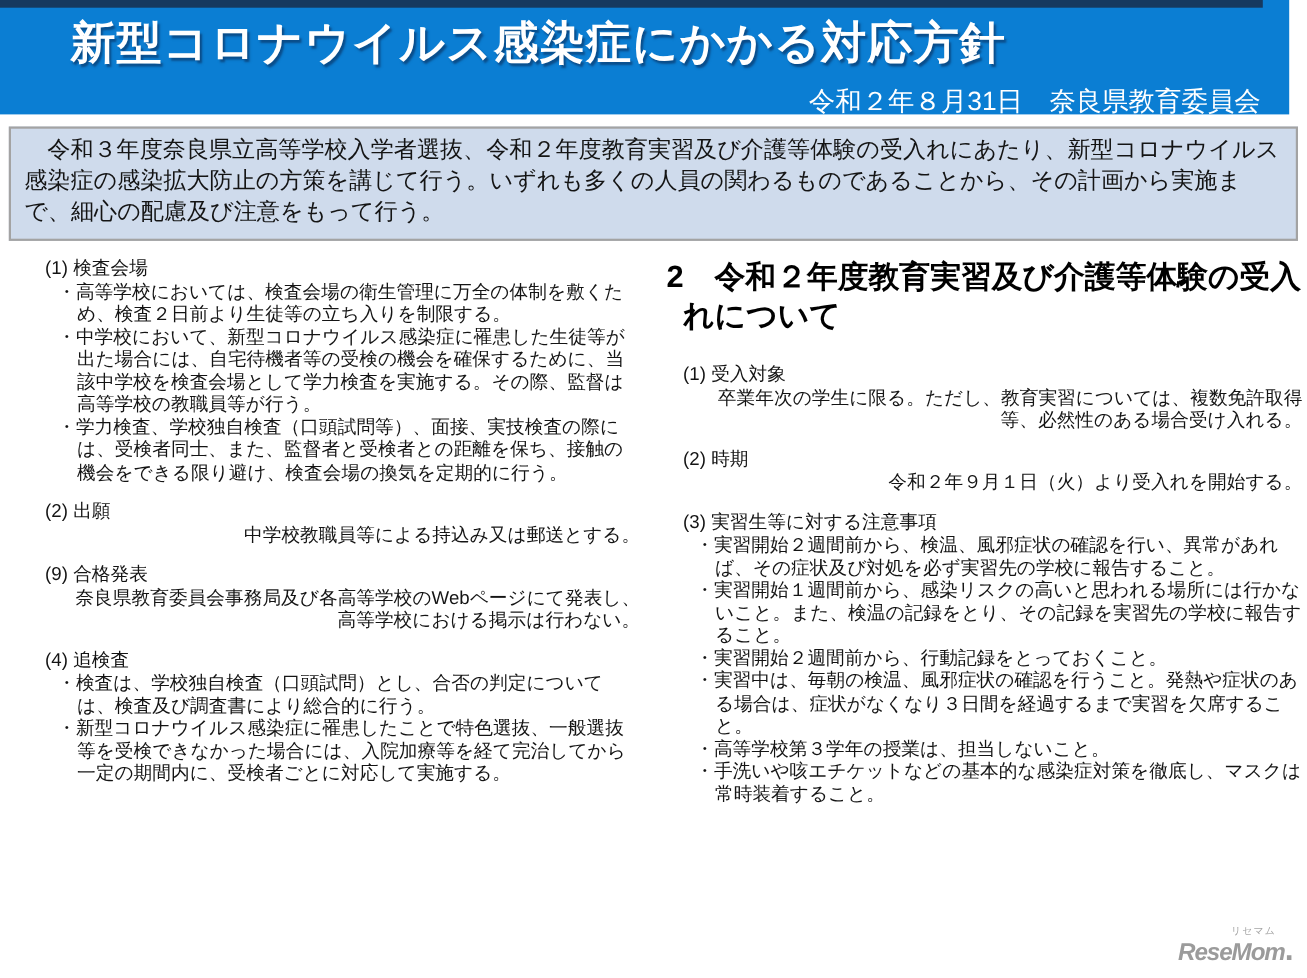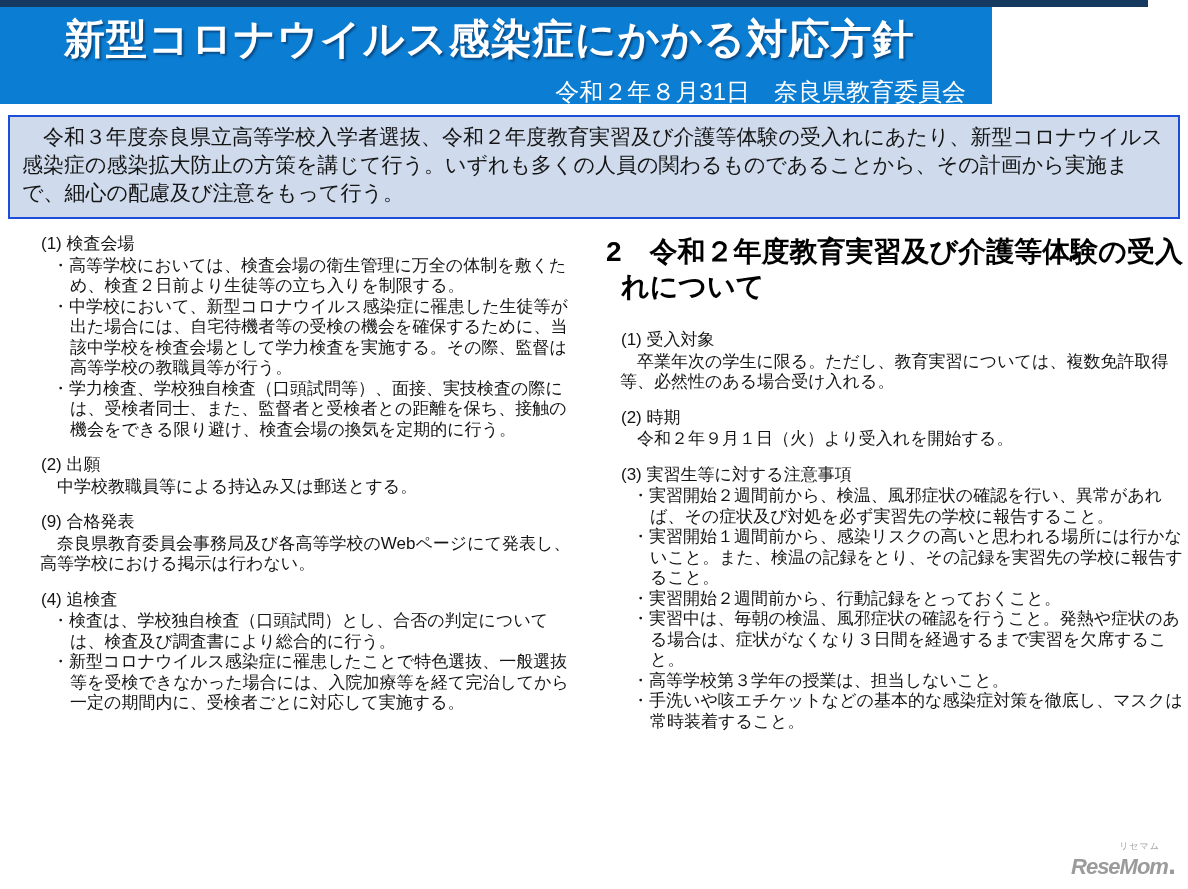--- a/index.html
+++ b/index.html
@@ -6,55 +6,55 @@
   .slide{
     position:relative;
     width:1188px;height:889px;
     background:#ffffff;
     overflow:hidden;
     color:#1a1a1a;
     font-family:"Liberation Sans","DejaVu Sans",sans-serif;
   }
   
   .header{
-    position:absolute;top:0;left:0;width:992px;height:104px;
+    position:absolute;top:0;left:0;width:1172px;height:104px;
     background:#0b7ed3;
   }
   .header-topstrip{
     position:absolute;top:0;left:0;width:1148px;height:7px;
     background:#16395f;
   }
   .header-title{
     position:absolute;left:64px;top:12px;
     font-size:41px;font-weight:bold;color:#ffffff;
     letter-spacing:1px;white-space:nowrap;
     text-shadow:2px 2px 2px rgba(10,35,75,0.55);
   }
   .header-date{
     position:absolute;right:26px;top:76px;
     font-size:24px;color:#ffffff;white-space:nowrap;
   }
   
   .intro-box{
     position:absolute;left:8px;right:8px;top:115px;
     background:#cfdbec;
-    border:2px solid #1d4ed8;
+    border:2px solid #a3a3a3;
     padding:6px 12px 10px 12px;
     box-sizing:border-box;
     font-size:21px;line-height:28px;color:#141414;
   }
   
   .col{position:absolute;top:234px;}
   .col-left{left:26px;width:556px;}
   .col-right{left:606px;width:578px;}
   .heading{font-size:28px;font-weight:bold;line-height:35px;color:#000;margin-bottom:26px;}
   .heading-l2{margin-left:15px;}
   .block{margin-bottom:15px;font-size:17px;line-height:20.5px;color:#141414;}
   .block-label{margin-bottom:1px;margin-left:15px;}
-  .para{margin-left:14px;text-indent:1em;}
+  .para{margin-left:14px;text-indent:1em;text-align:right;}
   .bullet{margin-left:26px;padding-left:18px;text-indent:-18px;}
   
   .logo{
     position:absolute;right:12px;bottom:8px;
     color:#9b9b9b;
   }
   .logo-ruby{
     position:absolute;top:-8px;right:16px;
     font-size:9px;letter-spacing:1px;color:#a5a5a5;
   }

